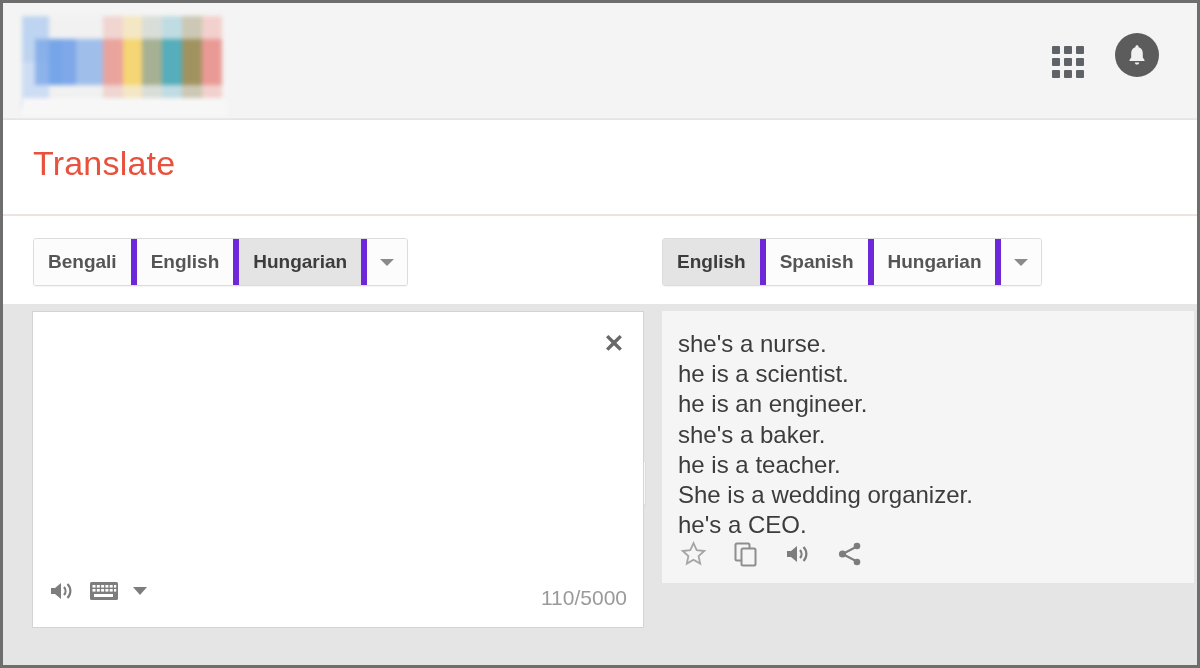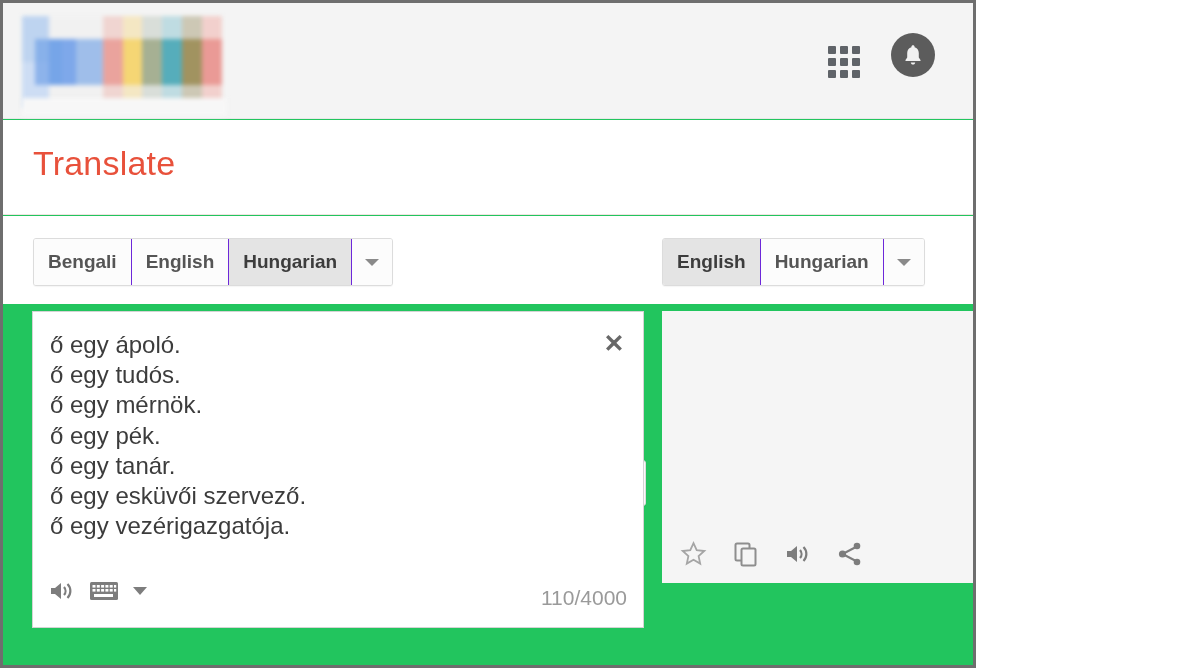--- a/index.html
+++ b/index.html
@@ -4,22 +4,22 @@
 <title>Translate</title>
 <style>
   * { box-sizing: border-box; }
   html, body {
     margin: 0; padding: 0;
     background: #ffffff;
     font-family: "Liberation Sans", sans-serif;
   }
   #screen {
     position: relative;
-    width: 976px; height: 668px;
-    background: #22c55e;
+    width: 1200px; height: 668px;
+    background: #e5e5e5;
     border: 3px solid #6e6e6e;
     overflow: hidden;
   }
 
   
   #appbar {
     position: absolute; left: 0; top: 0; right: 0;
     height: 116px;
     background: #f4f4f4;
     border-bottom: 1px solid #e8e8e8;
@@ -86,21 +86,21 @@
     border-radius: 3px;
     background: #fdfdfd;
     box-shadow: 0 1px 1px rgba(0,0,0,.04);
     overflow: hidden;
     height: 48px;
   }
   .tabgroup .tab {
     display: flex; align-items: center;
     padding: 0 14px;
     font-size: 19px; font-weight: bold; color: #555;
-    border-right: 1px solid #6d28d9;
+    border-right: 6px solid #6d28d9;
     background: #fcfcfc;
     cursor: pointer;
     white-space: nowrap;
     text-align: center;
   }
   .tabgroup .tab.sel { background: #e4e4e4; color: #3c3c3c; }
   .tabgroup .tab:last-child { border-right: none; }
   .tabgroup .caret {
     display: flex; align-items: center; justify-content: center;
     width: 40px; background: #fcfcfc; cursor: pointer;
@@ -244,39 +244,33 @@
 
     <div id="swap-btn">
       <svg width="30" height="22" viewBox="0 0 30 22">
         <path d="M12 2 L12 5.2 L27 5.2 L27 8.4 L12 8.4 L12 11.6 L4 6.8 Z" fill="#555"></path>
         <path d="M18 10.4 L18 13.6 L3 13.6 L3 16.8 L18 16.8 L18 20 L26 15.2 Z" fill="#555"></path>
       </svg>
     </div>
 
     <div class="tabgroup" id="tgt-tabs">
       <div class="tab sel">English</div>
+      <div class="tab">Spanish</div>
       <div class="tab">Hungarian</div>
       <div class="caret">
         <span class="caret-gl"></span>
       </div>
     </div>
 
     <div id="translate-btn">
       <span>Translate</span>
     </div>
   </div>
 
   <div id="src-panel">
-    <div id="src-text">ő egy ápoló.
-ő egy tudós.
-ő egy mérnök.
-ő egy pék.
-ő egy tanár.
-ő egy esküvői szervező.
-ő egy vezérigazgatója.</div>
     <div id="clear-btn">✕</div>
 
     <div id="src-footer">
       <div id="src-tools">
         <span class="tool">
           <svg width="26" height="24" viewBox="0 0 26 24">
             <path d="M2 9 h4 L12 4 v16 L6 15 H2 Z" fill="#7d7d7d"></path>
             <path d="M15 8 a6 6 0 0 1 0 8" stroke="#7d7d7d" stroke-width="2.2" fill="none"></path>
             <path d="M18.5 5 a10 10 0 0 1 0 14" stroke="#7d7d7d" stroke-width="2.2" fill="none"></path>
           </svg>
@@ -298,25 +292,32 @@
               <rect x="20.7" y="9" width="3" height="2.6"></rect>
                 <rect x="25" y="9" width="2.2" height="2.6"></rect>
               <rect x="5" y="14" width="19" height="3"></rect>
             </g>
           </svg>
         </span>
         <span class="tool">
           <span style="display:inline-block;width:0;height:0;border-left:7px solid transparent;border-right:7px solid transparent;border-top:8px solid #7d7d7d;"></span>
         </span>
       </div>
-      <div id="charcount">110/4000</div>
+      <div id="charcount">110/5000</div>
     </div>
   </div>
 
   <div id="out-panel">
+    <div id="out-text">she's a nurse.
+he is a scientist.
+he is an engineer.
+she's a baker.
+he is a teacher.
+She is a wedding organizer.
+he's a CEO.</div>
 
     <div id="out-tools">
       <span class="tool">
         <svg width="27" height="26" viewBox="0 0 27 26">
           <path d="M13.5 2.2 L16.7 9.2 L24.3 10 L18.6 15.1 L20.2 22.6 L13.5 18.7 L6.8 22.6 L8.4 15.1 L2.7 10 L10.3 9.2 Z" fill="none" stroke="#a5a5a5" stroke-width="1.8"></path>
         </svg>
       </span>
       <span class="tool">
         <svg width="26" height="26" viewBox="0 0 26 26">
           <rect x="2.5" y="2.5" width="14" height="17" rx="1.5" fill="none" stroke="#8e8e8e" stroke-width="2"></rect>

